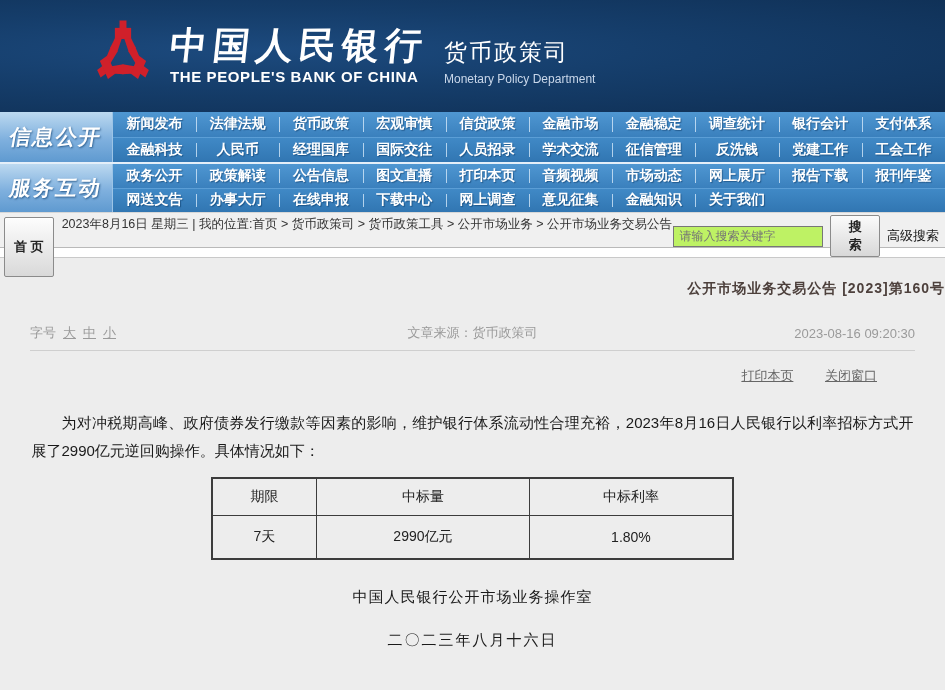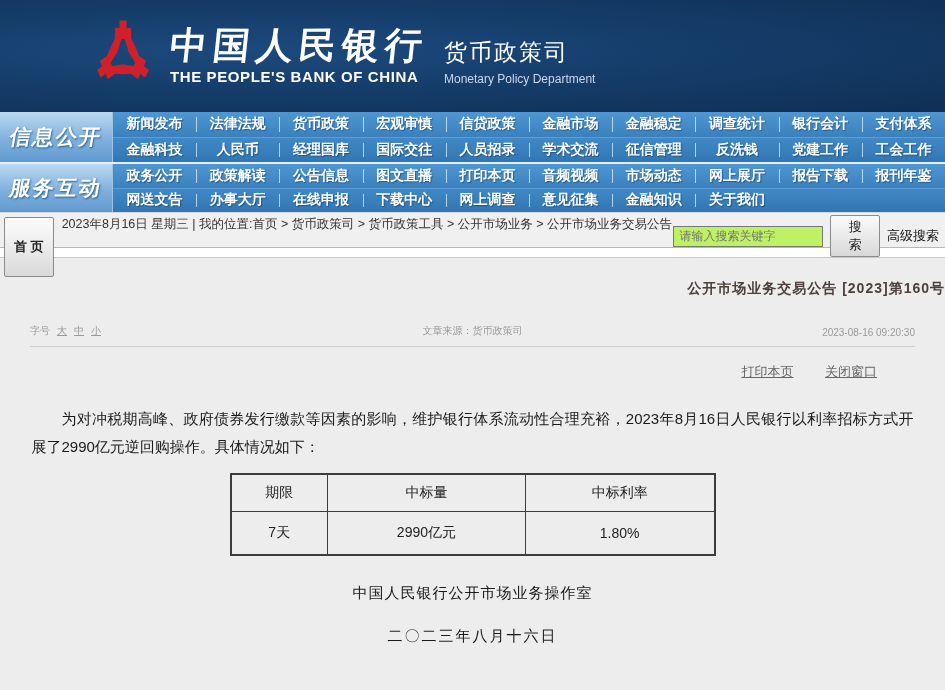--- a/index.html
+++ b/index.html
@@ -62,48 +62,48 @@
     box-shadow: inset 0 1px 0 #fff; cursor: pointer; white-space: nowrap;
   }
   .crumb-text { margin-left: 8px; width: 622px; line-height: 16px; padding-top: 1px; }
   .search-box { margin-left: auto; display: flex; align-items: center; gap: 7px; }
   .search-input {
     width: 150px; height: 21px; border: 1px solid #777; padding: 1px 5px; font-size: 12px;
     color: #444; background: #bef264; font-family: "Liberation Sans", sans-serif;
   }
   .search-btn {
     padding: 2px 13px; font-size: 13px; color: #222; cursor: pointer;
-    background: linear-gradient(180deg, #fbfbfb, #d8d8d8); border: 1px solid #8b8b8b; border-radius: 2px;
+    background: linear-gradient(180deg, #fbfbfb, #d8d8d8); border: 1px solid #8b8b8b; border-radius: 2px; font-weight: bold;
   }
   .adv-search { font-size: 13px; color: #111; cursor: pointer; white-space: nowrap; }
 
   
   .content {
     margin-top: 9px; height: 433px; background: #ededed; border-top: 1px solid #c9c9c9;
     color: #222;
   }
   .article-title {
     padding-top: 22px; text-align: right; font-size: 14px; font-weight: bold;
     color: #4d403c; letter-spacing: 1px;
   }
-  .meta-row { margin: 26px 30px 0 30px; display: flex; align-items: flex-end; font-size: 10px; color: #9a9a9a; }
+  .meta-row { margin: 26px 30px 0 30px; display: flex; align-items: center; font-size: 13px; color: #9a9a9a; }
   .meta-left { width: 33%; display: flex; gap: 7px; }
   .meta-left .fs-link { text-decoration: underline; cursor: pointer; color: #9a9a9a; }
   .meta-center { width: 34%; text-align: center; }
   .meta-right { width: 33%; text-align: right; }
   .meta-sep { margin: 8px 30px 0 30px; border-top: 1px solid #cfcfcf; }
   .page-links { margin-top: 16px; padding-right: 68px; text-align: right; font-size: 13px; color: #666; }
   .page-links span { text-decoration: underline; cursor: pointer; }
   .page-links span + span { margin-left: 28px; }
   .body-para {
     margin: 24px auto 0 auto; width: 882px; font-size: 15px; line-height: 28px;
     color: #1a1a1a; text-indent: 2em; text-align: justify;
   }
   .table-title { margin-top: 22px; text-align: center; font-size: 15px; font-weight: bold; color: #111; }
-  table.op-table { margin: 12px auto 0 auto; width: 486px; border-collapse: collapse; border: 2px solid #3c3c3c; }
+  table.op-table { margin: 12px auto 0 auto; width: 523px; border-collapse: collapse; border: 2px solid #3c3c3c; }
   table.op-table th, table.op-table td {
     border: 1px solid #3c3c3c; text-align: center; font-size: 14px; font-weight: normal; color: #222;
   }
   table.op-table th { height: 37px; }
   table.op-table td { height: 44px; }
   .signature { margin-top: 28px; text-align: center; font-size: 15px; color: #1a1a1a; letter-spacing: 1px; }
   .sign-date { margin-top: 24px; text-align: center; font-size: 15px; color: #1a1a1a; letter-spacing: 2px; }
 </style>
 </head>
 <body>

